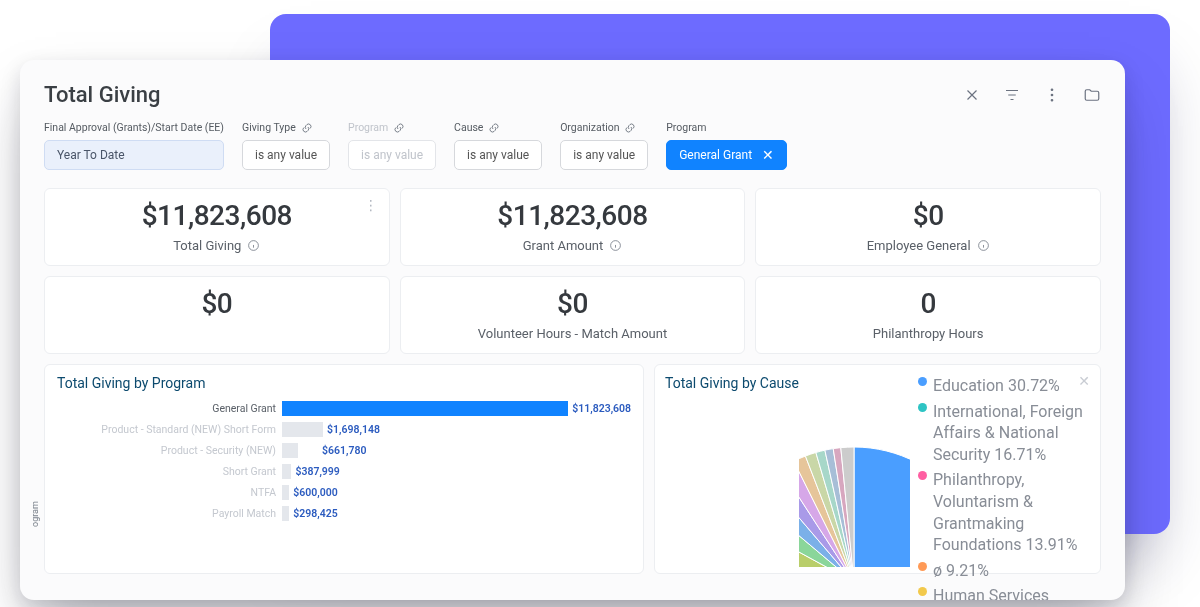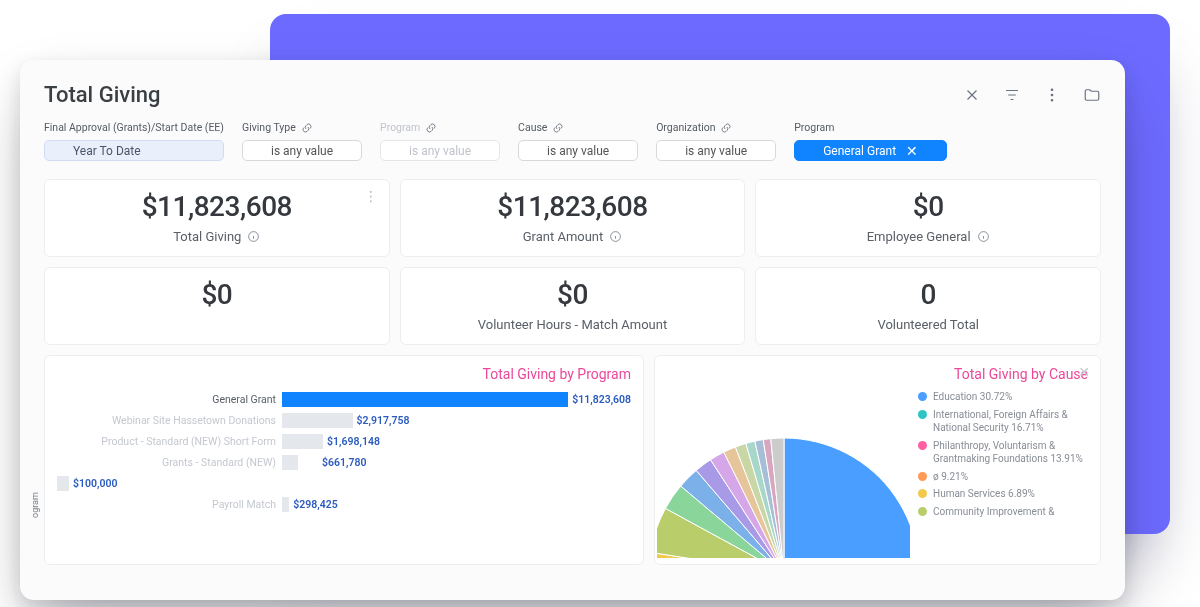--- a/index.html
+++ b/index.html
@@ -14,59 +14,59 @@
   .hdr-icons { display:flex; gap: 22px; align-items:center; color:#6b7280; }
   .icon { width:18px; height:18px; display:inline-block; }
   .icon svg { width:100%; height:100%; stroke:#6b7280; fill:none; stroke-width:1.6; }
 
   
   .filters { display:flex; gap: 18px; margin-top: 14px; }
   .filter-col { display:flex; flex-direction:column; gap:6px; }
   .filter-label { font-size: 10.5px; color:#555b62; white-space:nowrap; display:flex; align-items:flex-end; gap:5px; }
   .filter-label .link-ico { width:12px; height:12px; }
   .filter-label .link-ico svg { width:100%; height:100%; stroke:#7a808a; fill:none; stroke-width:2; }
-  .chip { height:21px; padding:0 28px; border:1px solid #d6d8dc; border-radius:5px; background:#fff; font-size:12px; color:#555; display:flex; align-items:center; white-space:nowrap; }
+  .chip { height:30px; padding:0 12px; border:1px solid #d6d8dc; border-radius:5px; background:#fff; font-size:12px; color:#555; display:flex; align-items:center; white-space:nowrap; }
   .chip.highlight { background:#eaf0fb; border-color:#cfdcf3; color:#4a5568; }
   .chip.disabled { color:#c0c4cb; border-color:#e3e5e9; }
   .chip.primary { background:#1083ff; border-color:#1083ff; color:#fff; gap:10px; }
   .chip.primary .x { font-size:14px; line-height:1; }
 
   
   .kpis { margin-top: 18px; display:grid; grid-template-columns: 1fr 1fr 1fr; gap:10px; }
   .card { background:#fff; border:1px solid #eceef1; border-radius:6px; padding:10px 14px 12px 14px; position:relative; }
   .card .big { font-size:28px; font-weight:500; color:#35393e; text-align:center; letter-spacing:-0.5px;}
   .card .lbl { margin-top:6px; font-size:13px; color:#5a6068; text-align:center; display:flex; align-items:center; justify-content:center; gap:6px; }
   .info-ico { width:13px; height:13px; }
   .info-ico svg { width:100%; height:100%; stroke:#7a818b; fill:none; stroke-width:1.6; }
   .card .kebab { position:absolute; top:8px; right:10px; color:#b3b8c1; font-size:14px; letter-spacing:1px; }
   .row2 { margin-top:10px; }
 
   
   .charts { margin-top:10px; display:grid; grid-template-columns: 600px 1fr; gap:10px; align-items:start; }
   .chart-card { background:#fff; border:1px solid #eceef1; border-radius:6px; position:relative; }
 
   .bar-card { padding:10px 12px 6px 12px; height:210px; }
-  .chart-title { text-align:right; font-size:14px; color:#ec4899; margin-bottom:8px; }
+  .chart-title { text-align:left; font-size:14px; color:#0c4a6e; margin-bottom:8px; }
   .bar-area { position:relative; }
   .axis-label { position:absolute; left:-17px; bottom:-4px; transform:rotate(-90deg); transform-origin:left bottom; font-size:9px; color:#7b828c; }
   .bar-row { display:flex; align-items:center; height:19px; }
   .bar-row + .bar-row { margin-top:2px; }
   .bar-cat { width:225px; text-align:right; font-size:10.5px; color:#c4c8cf; padding-right:6px; white-space:nowrap; overflow:hidden; }
   .bar-row.active .bar-cat { color:#5a6068; }
   .bar-track { flex:1; position:relative; height:15px; }
   .bar-fill { position:absolute; left:0; top:0; bottom:0; background:#e4e7ec; }
   .bar-row.active .bar-fill { background:#1083ff; }
   .bar-val { position:absolute; top:0; bottom:0; display:flex; align-items:center; font-size:10.5px; font-weight:600; color:#2b5bbf; padding-left:4px; white-space:nowrap; }
 
-  .pie-card { height:210px; padding:10px 12px 6px 2px; display:flex; flex-direction:column; }
+  .pie-card { height:210px; padding:10px 12px 6px 10px; display:flex; }
   .pie-card .close { position:absolute; top:8px; right:10px; color:#c8ccd3; font-size:14px; }
   .pie-body { flex:1; display:flex; gap:8px; }
   .pie-hold { flex:1; position:relative; overflow:hidden; }
   .pie-hold svg { position:absolute; left:50%; bottom:-150px; transform:translateX(-50%); }
-  .legend { width:170px; font-size:10px; color:#888d96; line-height:1.35; }
+  .legend { width:170px; font-size:16px; color:#888d96; line-height:1.35; }
   .leg-item { display:flex; gap:6px; margin-bottom:4px; }
   .sw { width:9px; height:9px; border-radius:50%; flex:none; margin-top:2px; }
 </style>
 </head>
 <body>
 
 <div class="stage">
   <div class="purple-bg"></div>
 
   <div class="panel">
@@ -194,62 +194,63 @@
         </div>
         <div class="card">
           <div class="big">$0</div>
           <div class="lbl">
             <span>Volunteer Hours - Match Amount</span>
           </div>
         </div>
         <div class="card">
           <div class="big">0</div>
           <div class="lbl">
-            <span>Volunteered Total</span>
+            <span>Philanthropy Hours</span>
           </div>
         </div>
       </div>
 
     <div class="charts">
       <div class="chart-card bar-card">
         <div class="chart-title">Total Giving by Program</div>
         <div class="bar-area" id="bar-area">
           <div class="axis-label">ogram</div>
         <div class="bar-row active">
               <div class="bar-cat">General Grant</div>
               <div class="bar-track">
                 <div class="bar-fill" style="width: 82%;"></div>
                 <div class="bar-val" style="left: 82%;">$11,823,608</div>
               </div>
             </div>
             <div class="bar-row">
-              <div class="bar-cat">Webinar Site Hassetown Donations</div>
-              <div class="bar-track">
-                <div class="bar-fill" style="width: 20.2355%;"></div>
-                <div class="bar-val" style="left: 20.2355%;">$2,917,758</div>
-              </div>
-            </div>
-            <div class="bar-row">
               <div class="bar-cat">Product - Standard (NEW) Short Form</div>
               <div class="bar-track">
                 <div class="bar-fill" style="width: 11.7771%;"></div>
                 <div class="bar-val" style="left: 11.7771%;">$1,698,148</div>
               </div>
             </div>
             <div class="bar-row">
-              <div class="bar-cat">Grants - Standard (NEW)</div>
+              <div class="bar-cat">Product - Security (NEW)</div>
               <div class="bar-track">
                 <div class="bar-fill" style="width: 4.58963%;"></div>
                 <div class="bar-val" style="left: 4.58963%; padding-left: 24px;">$661,780</div>
               </div>
             </div>
             <div class="bar-row">
+              <div class="bar-cat">Short Grant</div>
+              <div class="bar-track">
+                <div class="bar-fill" style="width: 2.69088%;"></div>
+                <div class="bar-val" style="left: 2.69088%;">$387,999</div>
+              </div>
+            </div>
+            <div class="bar-row">
+              <div class="bar-cat">NTFA</div>
               <div class="bar-track">
                 <div class="bar-fill" style="width: 2.08058%;"></div>
-                <div class="bar-val" style="left: 2.08058%;">$100,000</div>
+                <div class="bar-val" style="left: 2.08058%;">$600,000</div>
               </div>
             </div>
             <div class="bar-row">
               <div class="bar-cat">Payroll Match</div>
               <div class="bar-track">
                 <div class="bar-fill" style="width: 2.06966%;"></div>
                 <div class="bar-val" style="left: 2.06966%;">$298,425</div>
               </div>
             </div>
           </div>

